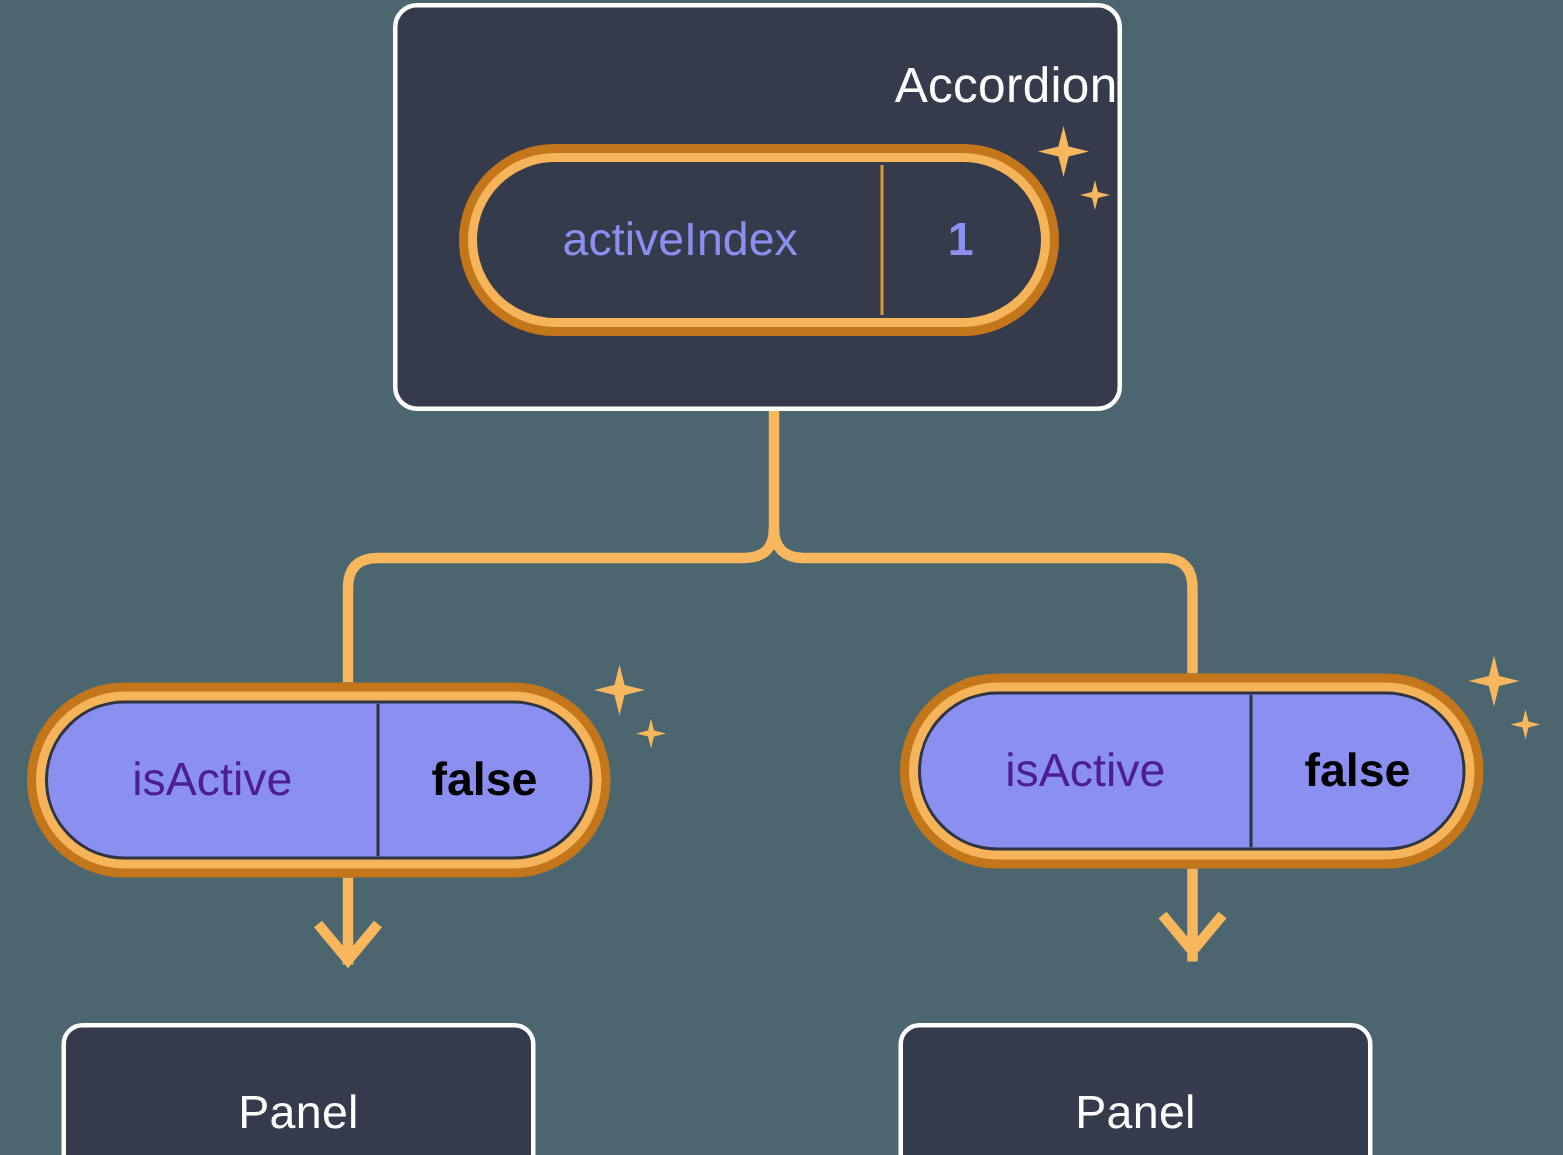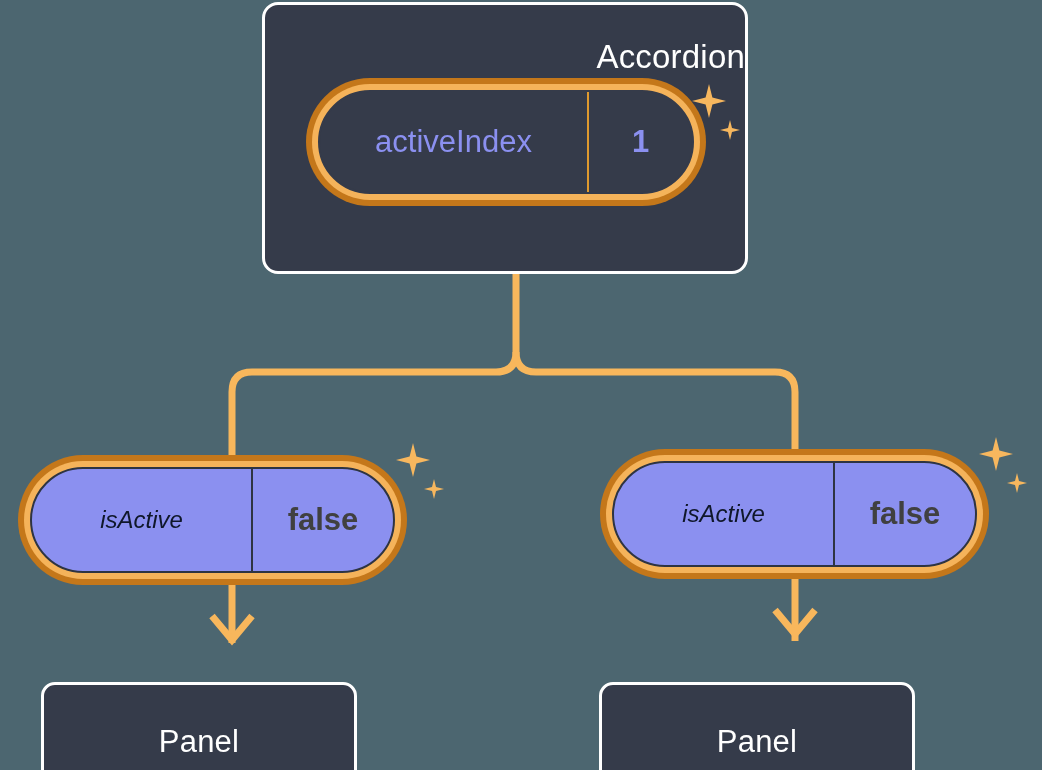--- a/index.html
+++ b/index.html
@@ -87,21 +87,21 @@
   .pill-key, .pill-val {
     display: flex;
     align-items: center;
     justify-content: center;
     box-sizing: border-box;
   }
 
   
   #pill-active-index {
     left: 306px;
-    top: 78px;
+    top: 96px;
     width: 400px;
     height: 128px;
   }
   #pill-active-index .pill-body {
     background: #353B4A;
     border: 2px solid #353B4A;
   }
   #pill-active-index .pill-key {
     flex: 0 0 269px;
     color: #8B90F0;
@@ -115,28 +115,27 @@
     font-size: 31px;
     font-weight: 700;
   }
 
   
   .pill-purple .pill-body {
     background: #8B90F0;
     border: 2px solid #2E3442;
   }
   .pill-purple .pill-key {
-    color: #0f172a;
-    font-size: 24px;
+    color: #4c1d95;
+    font-size: 31px;
     font-weight: 400;
     border-right: 2px solid #2E3442;
-    font-style: italic;
   }
   .pill-purple .pill-val {
-    color: #404040;
+    color: #000000;
     font-size: 31px;
     font-weight: 700;
     flex: 1 1 auto;
   }
   #pill-is-active-false {
     left: 18px;
     top: 455px;
     width: 389px;
     height: 130px;
   }

